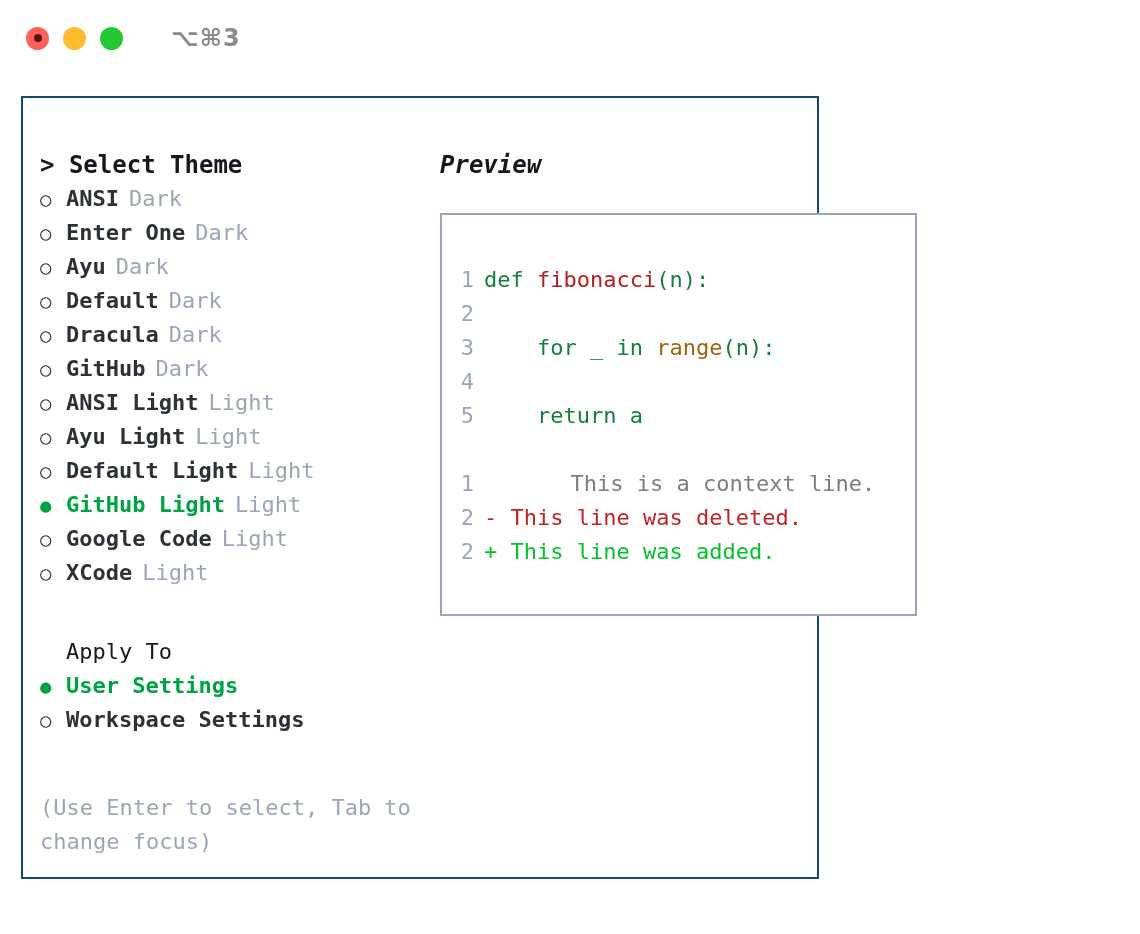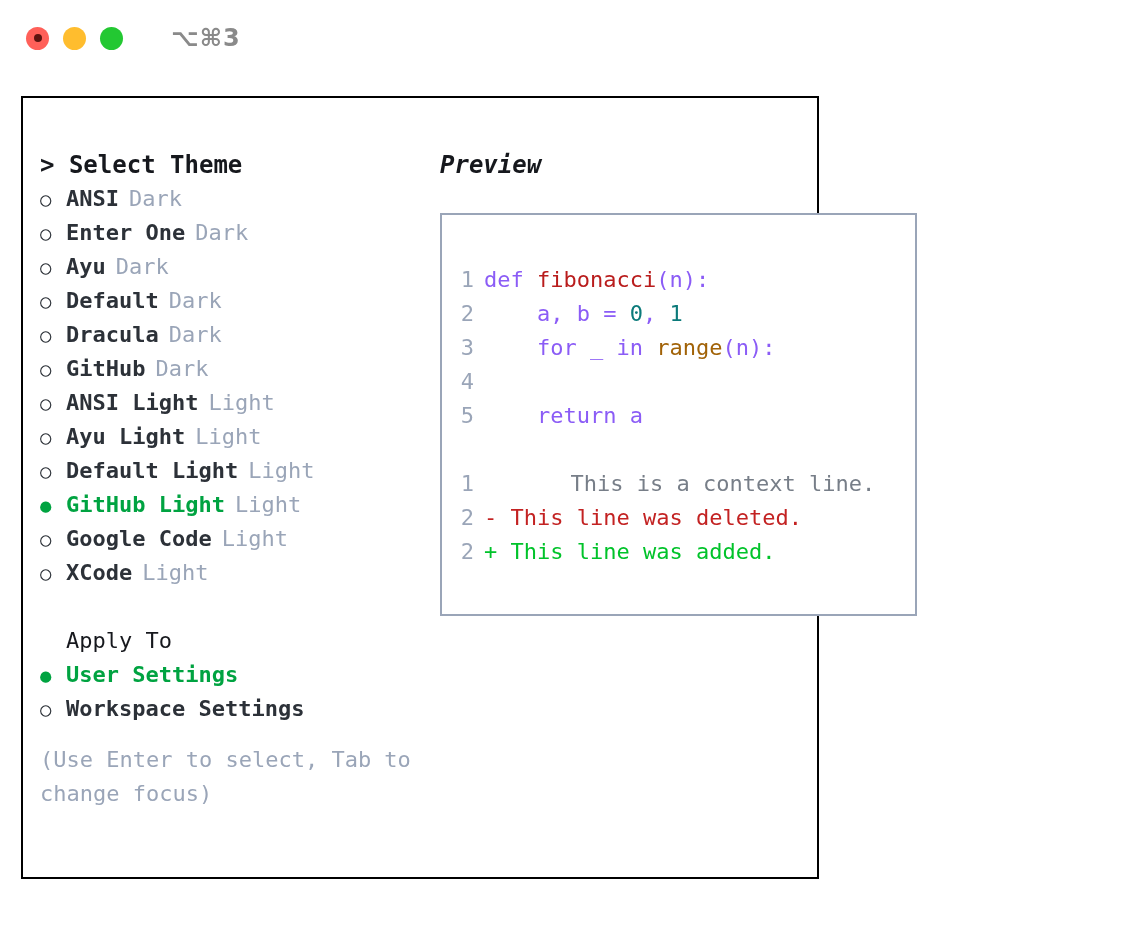--- a/index.html
+++ b/index.html
@@ -69,21 +69,21 @@
     font-family: "DejaVu Sans", sans-serif;
   }
 
   
   .panel {
     position: absolute;
     left: 21px;
     top: 96px;
     width: 798px;
     height: 783px;
-    border: 2px solid #000000;
+    border: 2px solid #0c4a6e;
     border-radius: 0;
     box-sizing: border-box;
     background: #ffffff;
   }
 
   .panel-inner {
     position: absolute;
     left: 0; top: 0;
     width: 100%; height: 100%;
     display: flex;
@@ -121,31 +121,31 @@
     line-height: 34px;
   }
   .bullet.on { color: #00a341; }
   .theme-name { color: #2c3138; font-weight: bold; }
   .theme-row.selected .theme-name { color: #00a341; text-align: right; }
   .theme-kind {
     color: #9aa5b8;
     margin-left: 10px;
   }
 
-  .apply-block { margin-top: 34px; }
+  .apply-block { margin-top: 45px; }
   .apply-heading {
     font-size: 22px;
     color: #16181d;
     line-height: 34px;
     padding-left: 26px;
     white-space: pre;
   }
 
   .hint {
-    margin-top: 17px;
+    margin-top: 54px;
     font-size: 22px;
     color: #9aa5b8;
     line-height: 34px;
     width: 400px;
     white-space: normal;
   }
 
   
   .right-col {
     flex: 1;
@@ -176,21 +176,21 @@
     white-space: pre;
   }
   .ln {
     width: 42px;
     flex: 0 0 42px;
     text-align: right;
     color: #9aa5b8;
     padding-right: 10px;
     box-sizing: border-box;
   }
-  .code-text { color: #8b5cf6; }
+  .code-text { color: #15803d; }
   .tok-fn   { color: #b91c1c; }
   .tok-num  { color: #0b7a7a; }
   .tok-call { color: #a16207; }
   .diff-gap { height: 34px; }
   .diff-context { color: #777e88; margin-left: 30px; }
   .diff-del     { color: #c32222; }
   .diff-add     { color: #00c32a; }
 </style>
 </head>
 <body>
@@ -238,21 +238,21 @@
 
         <div class="hint">(Use Enter to select, Tab to change focus)</div>
       </div>
 
       <div class="right-col">
         <div class="preview-heading">Preview</div>
 
         <div class="code-box">
           <div id="code-lines">
               <div class="code-line"><span class="ln">1</span><span><span class="code-text">def </span><span class="tok-fn">fibonacci</span><span class="code-text">(n):</span></span></div>
-              <div class="code-line"><span class="ln">2</span><span><span class="code-text">    a, b = </span><span class="tok-num">0</span><span class="code-text">, </span><span class="tok-num">1</span></span></div>
+              <div class="code-line"><span class="ln">2</span></div>
               <div class="code-line"><span class="ln">3</span><span><span class="code-text">    for _ in </span><span class="tok-call">range</span><span class="code-text">(n):</span></span></div>
               <div class="code-line"><span class="ln">4</span></div>
               <div class="code-line"><span class="ln">5</span><span><span class="code-text">    return a</span></span></div>
             </div>
           <div class="diff-gap"></div>
           <div id="diff-lines">
               <div class="code-line"><span class="ln">1</span><span class="diff-context">  </span><span class="diff-context">This is a context line.</span></div>
               <div class="code-line"><span class="ln">2</span><span class="diff-del">- </span><span class="diff-del">This line was deleted.</span></div>
               <div class="code-line"><span class="ln">2</span><span class="diff-add">+ </span><span class="diff-add">This line was added.</span></div>
             </div>

